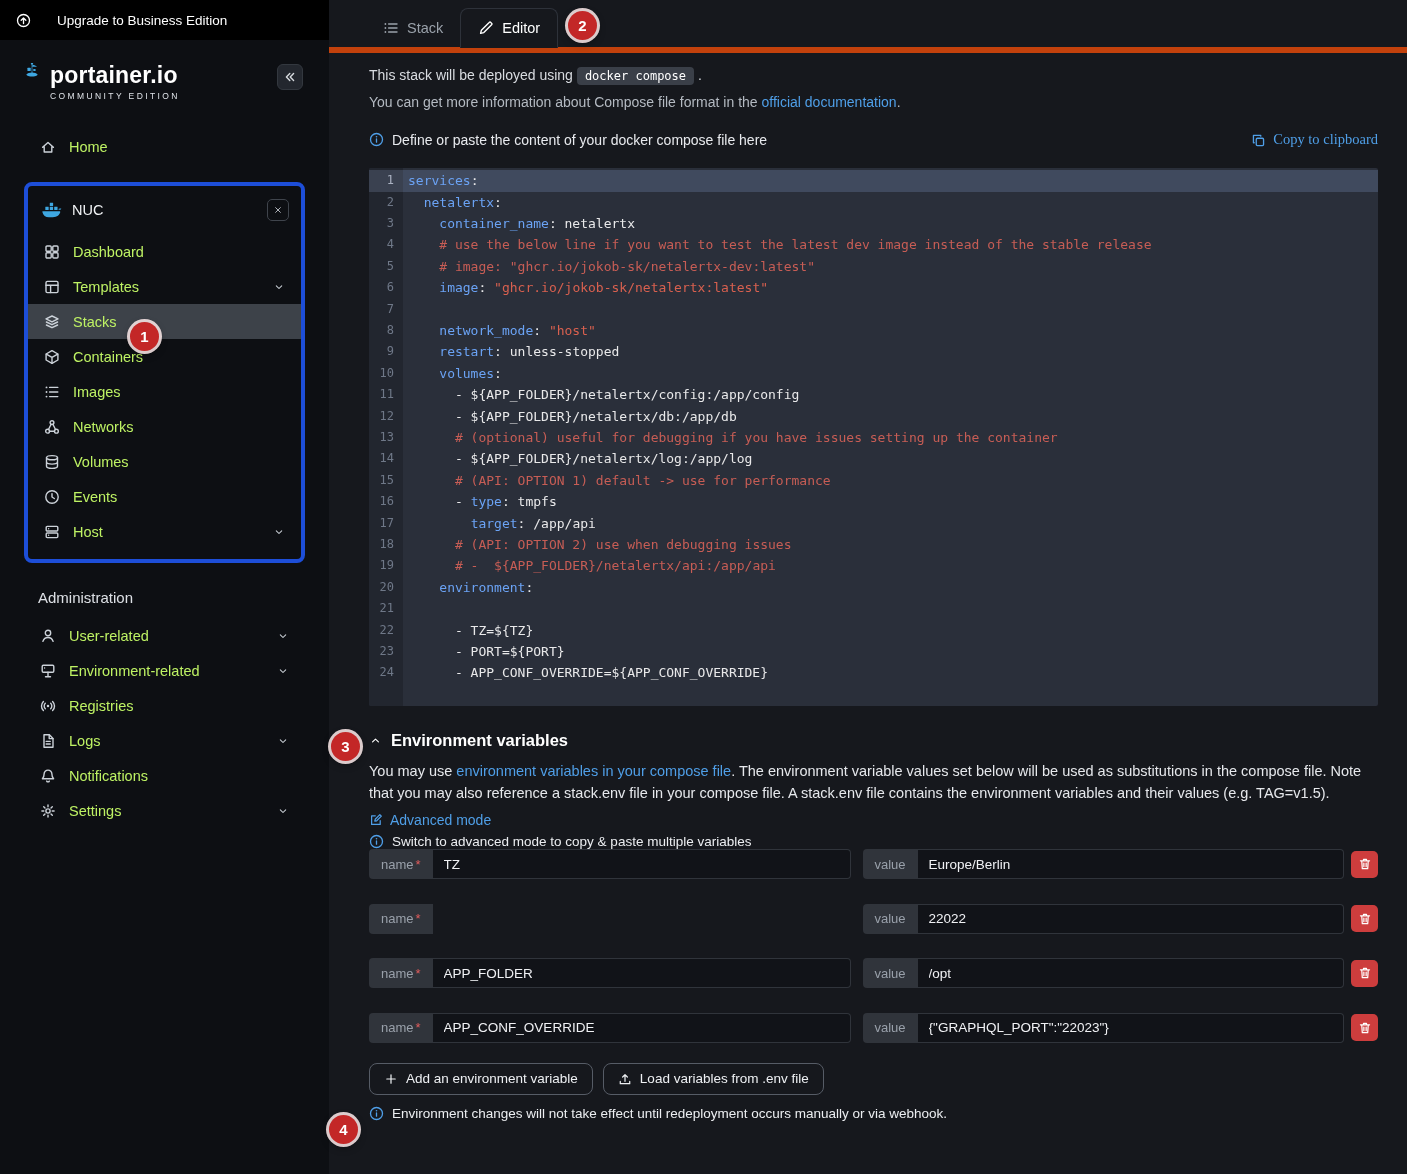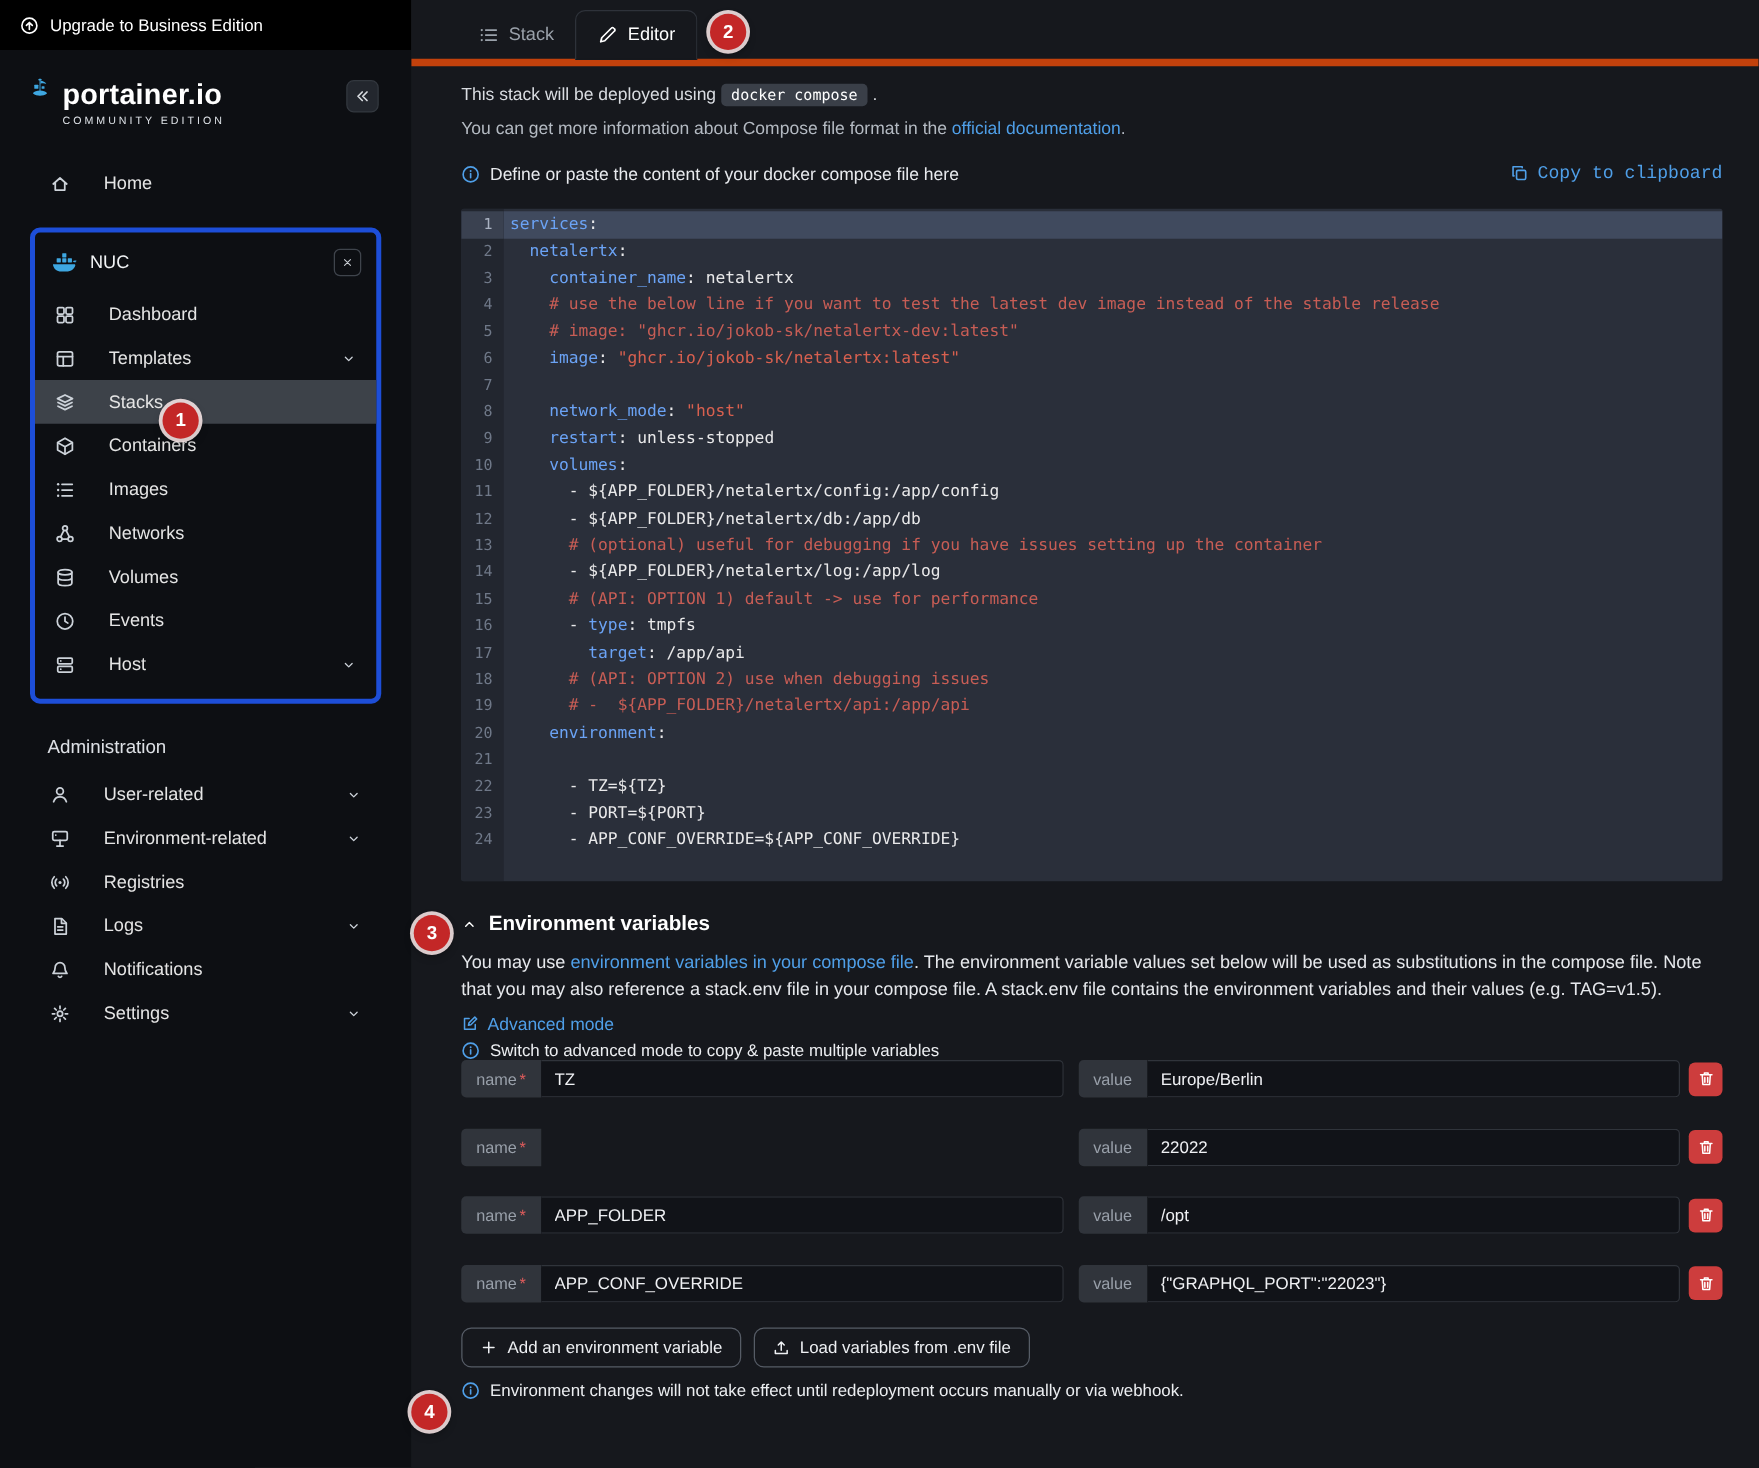--- a/index.html
+++ b/index.html
@@ -2,30 +2,30 @@
 <html><head>
 <meta charset="utf-8">
 <style>
   *{margin:0;padding:0;box-sizing:border-box}
   html,body{width:1407px;height:1174px}
   body{font-family:"Liberation Sans","DejaVu Sans",sans-serif;background:#16181d;color:#e8eaee;overflow:hidden}
   .app{position:relative;width:1407px;height:1174px;display:flex}
 
   
   .sidebar{flex:0 0 329px;width:329px;background:#0d0f13;height:100%;overflow:hidden}
-  .upgrade-bar{height:40px;background:#000;display:flex;align-items:center;gap:9px;padding:0 16px;font-size:13.5px;color:#fff;cursor:pointer}
+  .upgrade-bar{height:40px;background:#000;display:flex;align-items:center;gap:26px;padding:0 16px;font-size:13.5px;color:#fff;cursor:pointer}
   .upgrade-bar .ic svg{width:15px;height:15px}
   .brand{position:relative;padding:22px 24px 0;display:flex;gap:10px;align-items:flex-start}
   .brand-logo svg{width:38px;height:36px}
   .brand-name{font-size:23px;font-weight:bold;color:#fff;letter-spacing:.2px;line-height:26px}
   .brand-edition{font-size:8.5px;letter-spacing:2.4px;color:#dfe3e8;margin-top:3px}
   .collapse-btn{position:absolute;right:26px;top:24px;width:26px;height:26px;border-radius:6px;background:#23272e;border:1px solid #33383f;color:#d6dade;display:flex;align-items:center;justify-content:center;cursor:pointer}
   .collapse-btn svg{width:13px;height:13px}
   .side-section{margin-top:28px;padding:0 24px}
-  .side-item{display:flex;align-items:center;gap:27px;height:35px;padding:0 16px;font-size:14.5px;color:#e5e5e5;cursor:pointer;white-space:nowrap}
+  .side-item{display:flex;align-items:center;gap:13px;height:35px;padding:0 16px;font-size:14.5px;color:#bef264;cursor:pointer;white-space:nowrap}
   .side-item .ic{color:#ccd2d9}
   .side-item.active{background:#3d4249}
   .ic{display:inline-flex;flex:0 0 auto}
   .ic svg{width:16px;height:16px;display:block}
   .chev{margin-left:auto;color:#9aa1ab}
   .chev svg{width:12px;height:12px}
   .env-box{margin:18px 24px 0;border:4px solid #1d4ed8;border-radius:8px;padding-bottom:10px}
   .env-box-header{display:flex;align-items:center;gap:10px;height:48px;padding:0 12px 0 14px}
   .env-box-header .whale svg{width:20px;height:16px}
   .env-name{flex:1;font-size:14.5px;color:#f1f3f5}
@@ -40,21 +40,21 @@
   .tab.active{background:#16181d;border:1px solid #2e323a;border-bottom:1px solid #16181d;border-radius:8px 8px 0 0;color:#fff;margin-bottom:-1px}
   .content{padding:14px 29px 0 40px;position:relative;flex:1;overflow:hidden}
   .deploy-line{font-size:14px;color:#d9dce1}
   .chip{display:inline-block;background:#3a3f48;border-radius:4px;padding:2px 8px;font-family:"DejaVu Sans Mono",monospace;font-size:12px;color:#fff;vertical-align:middle;margin:0 4px}
   .info2{margin-top:9px;font-size:14px;color:#b4bac2}
   .blue,.link{color:#4f9fe8;cursor:pointer;text-decoration:none}
   .define-row{margin-top:21px;display:flex;justify-content:space-between;align-items:center;font-size:14px;color:#e8eaee}
   .hint{display:flex;align-items:center;gap:8px}
   .info-ic{color:#4f9fe8;display:inline-flex}
   .info-ic svg{width:15px;height:15px}
-  .copy-btn{display:flex;align-items:flex-start;gap:7px;font-size:14.5px;color:#4f9fe8;background:none;border:none;cursor:pointer;font-family:Liberation Mono, monospace}
+  .copy-btn{display:flex;align-items:flex-end;gap:7px;font-size:14.5px;color:#4f9fe8;background:none;border:none;cursor:pointer;font-family:Liberation Serif, serif}
   .copy-btn svg{width:15px;height:15px}
 
   
   .editor{margin-top:20px;height:538px;background:#2a2f3a;display:flex;font-family:"DejaVu Sans Mono",monospace;font-size:13px;line-height:21.4px;overflow:hidden;border-radius:2px}
   .gutter{width:34px;flex:0 0 34px;background:#22262f;color:#6f7888;text-align:right;padding-top:2px;font-size:12px}
   .gutter .num{height:21.4px;padding-right:9px}
   .code-area{flex:1;padding-top:2px;overflow:hidden;white-space:pre;color:#e9e9ea}
   .code-line{height:21.4px;padding-left:5px}
   .num.hl{background:#3a4150;color:#aab2c2}
   .code-line.hl{background:#404a5e}

